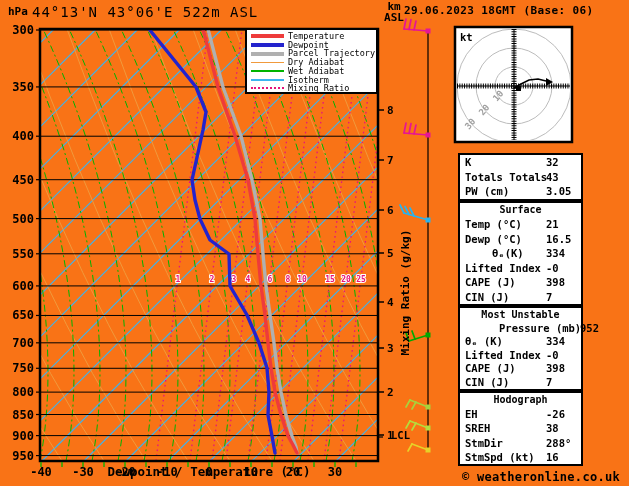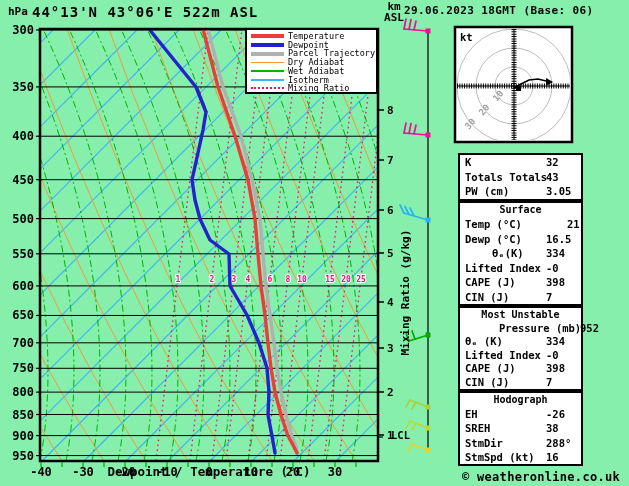--- a/index.html
+++ b/index.html
@@ -1,19 +1,19 @@
 <!DOCTYPE html>
 <html><head>
 <meta charset="utf-8">
 <style>
   html,body{margin:0;padding:0;background:#fff;}
-  .app{position:relative;width:629px;height:486px;background:#86efac;overflow:hidden;
+  .app{position:relative;width:629px;height:486px;background:#f97316;overflow:hidden;
        font-family:"DejaVu Sans Mono","Liberation Mono",monospace;}
   .t{position:absolute;white-space:pre;}
-  #title-left{left:32px;top:4px;font-size:14px;font-weight:bold;letter-spacing:1px;}
+  #title-left{left:32px;top:4px;font-size:14px;font-weight:normal;letter-spacing:1px;}
   #title-right{left:404px;top:4px;font-size:11px;font-weight:bold;letter-spacing:.4px;}
   #hpa-label{left:8px;top:5px;font-size:11px;font-weight:bold;}
   #km-label{left:381px;top:1px;font-size:11px;font-weight:bold;line-height:11px;text-align:center;width:26px;}
   #xaxis-label{left:59px;top:464px;width:300px;text-align:center;font-size:12.5px;font-weight:bold;}
   #mixing-label{left:345px;top:289px;width:120px;text-align:center;font-size:11px;font-weight:bold;
                 transform:rotate(-90deg);}
   #kt-label{left:460px;top:31px;font-size:10.5px;font-weight:bold;}
   #footer{left:462px;top:470px;font-size:12px;font-weight:bold;letter-spacing:.3px;text-align:center;}
   svg{position:absolute;left:0;top:0;}
   .legend{position:absolute;left:245px;top:28px;width:133px;height:66px;border:2px solid #000;
@@ -336,21 +336,21 @@
   <div class="t" id="lcl-label" style="left:391px;top:429px;font-size:10.5px;font-weight:bold;">LCL</div>
 
   <div id="tables">
       <div class="tsec" style="top: 153px; height: 48px;">
         <div class="trow" style="height: 14.6667px; line-height: 14.6667px;"><span>K</span><span class="tval" style="line-height: 14.6667px; text-align: center;">32</span></div>
         <div class="trow" style="height: 14.6667px; line-height: 14.6667px;"><span>Totals Totals</span><span class="tval" style="line-height: 14.6667px;">43</span></div>
         <div class="trow" style="height: 14.6667px; line-height: 14.6667px;"><span>PW (cm)</span><span class="tval" style="line-height: 14.6667px;">3.05</span></div>
       </div>
       <div class="tsec" style="top: 201px; height: 105px;">
         <div class="thead" style="height: 14.4286px; line-height: 14.4286px;">Surface</div>
-        <div class="trow" style="height: 14.4286px; line-height: 14.4286px;"><span>Temp (°C)</span><span class="tval" style="line-height: 14.4286px; margin-left: 21px;">21</span></div>
+        <div class="trow" style="height: 14.4286px; line-height: 14.4286px;"><span>Temp (°C)</span><span class="tval" style="line-height: 14.4286px;">21</span></div>
         <div class="trow" style="height: 14.4286px; line-height: 14.4286px;"><span>Dewp (°C)</span><span class="tval" style="line-height: 14.4286px;">16.5</span></div>
         <div class="trow" style="height: 14.4286px; line-height: 14.4286px; padding-left: 32px;"><span>θₑ(K)</span><span class="tval" style="line-height: 14.4286px;">334</span></div>
         <div class="trow" style="height: 14.4286px; line-height: 14.4286px;"><span>Lifted Index</span><span class="tval" style="line-height: 14.4286px;">-0</span></div>
         <div class="trow" style="height: 14.4286px; line-height: 14.4286px;"><span>CAPE (J)</span><span class="tval" style="line-height: 14.4286px;">398</span></div>
         <div class="trow" style="height: 14.4286px; line-height: 14.4286px;"><span>CIN (J)</span><span class="tval" style="line-height: 14.4286px;">7</span></div>
       </div>
       <div class="tsec" style="top: 306px; height: 85px;">
         <div class="thead" style="height: 13.5px; line-height: 13.5px;">Most Unstable</div>
         <div class="trow" style="height: 13.5px; line-height: 13.5px; margin-left: 34px;"><span>Pressure (mb)</span><span class="tval" style="line-height: 13.5px;">952</span></div>
         <div class="trow" style="height: 13.5px; line-height: 13.5px;"><span>θₑ (K)</span><span class="tval" style="line-height: 13.5px;">334</span></div>

